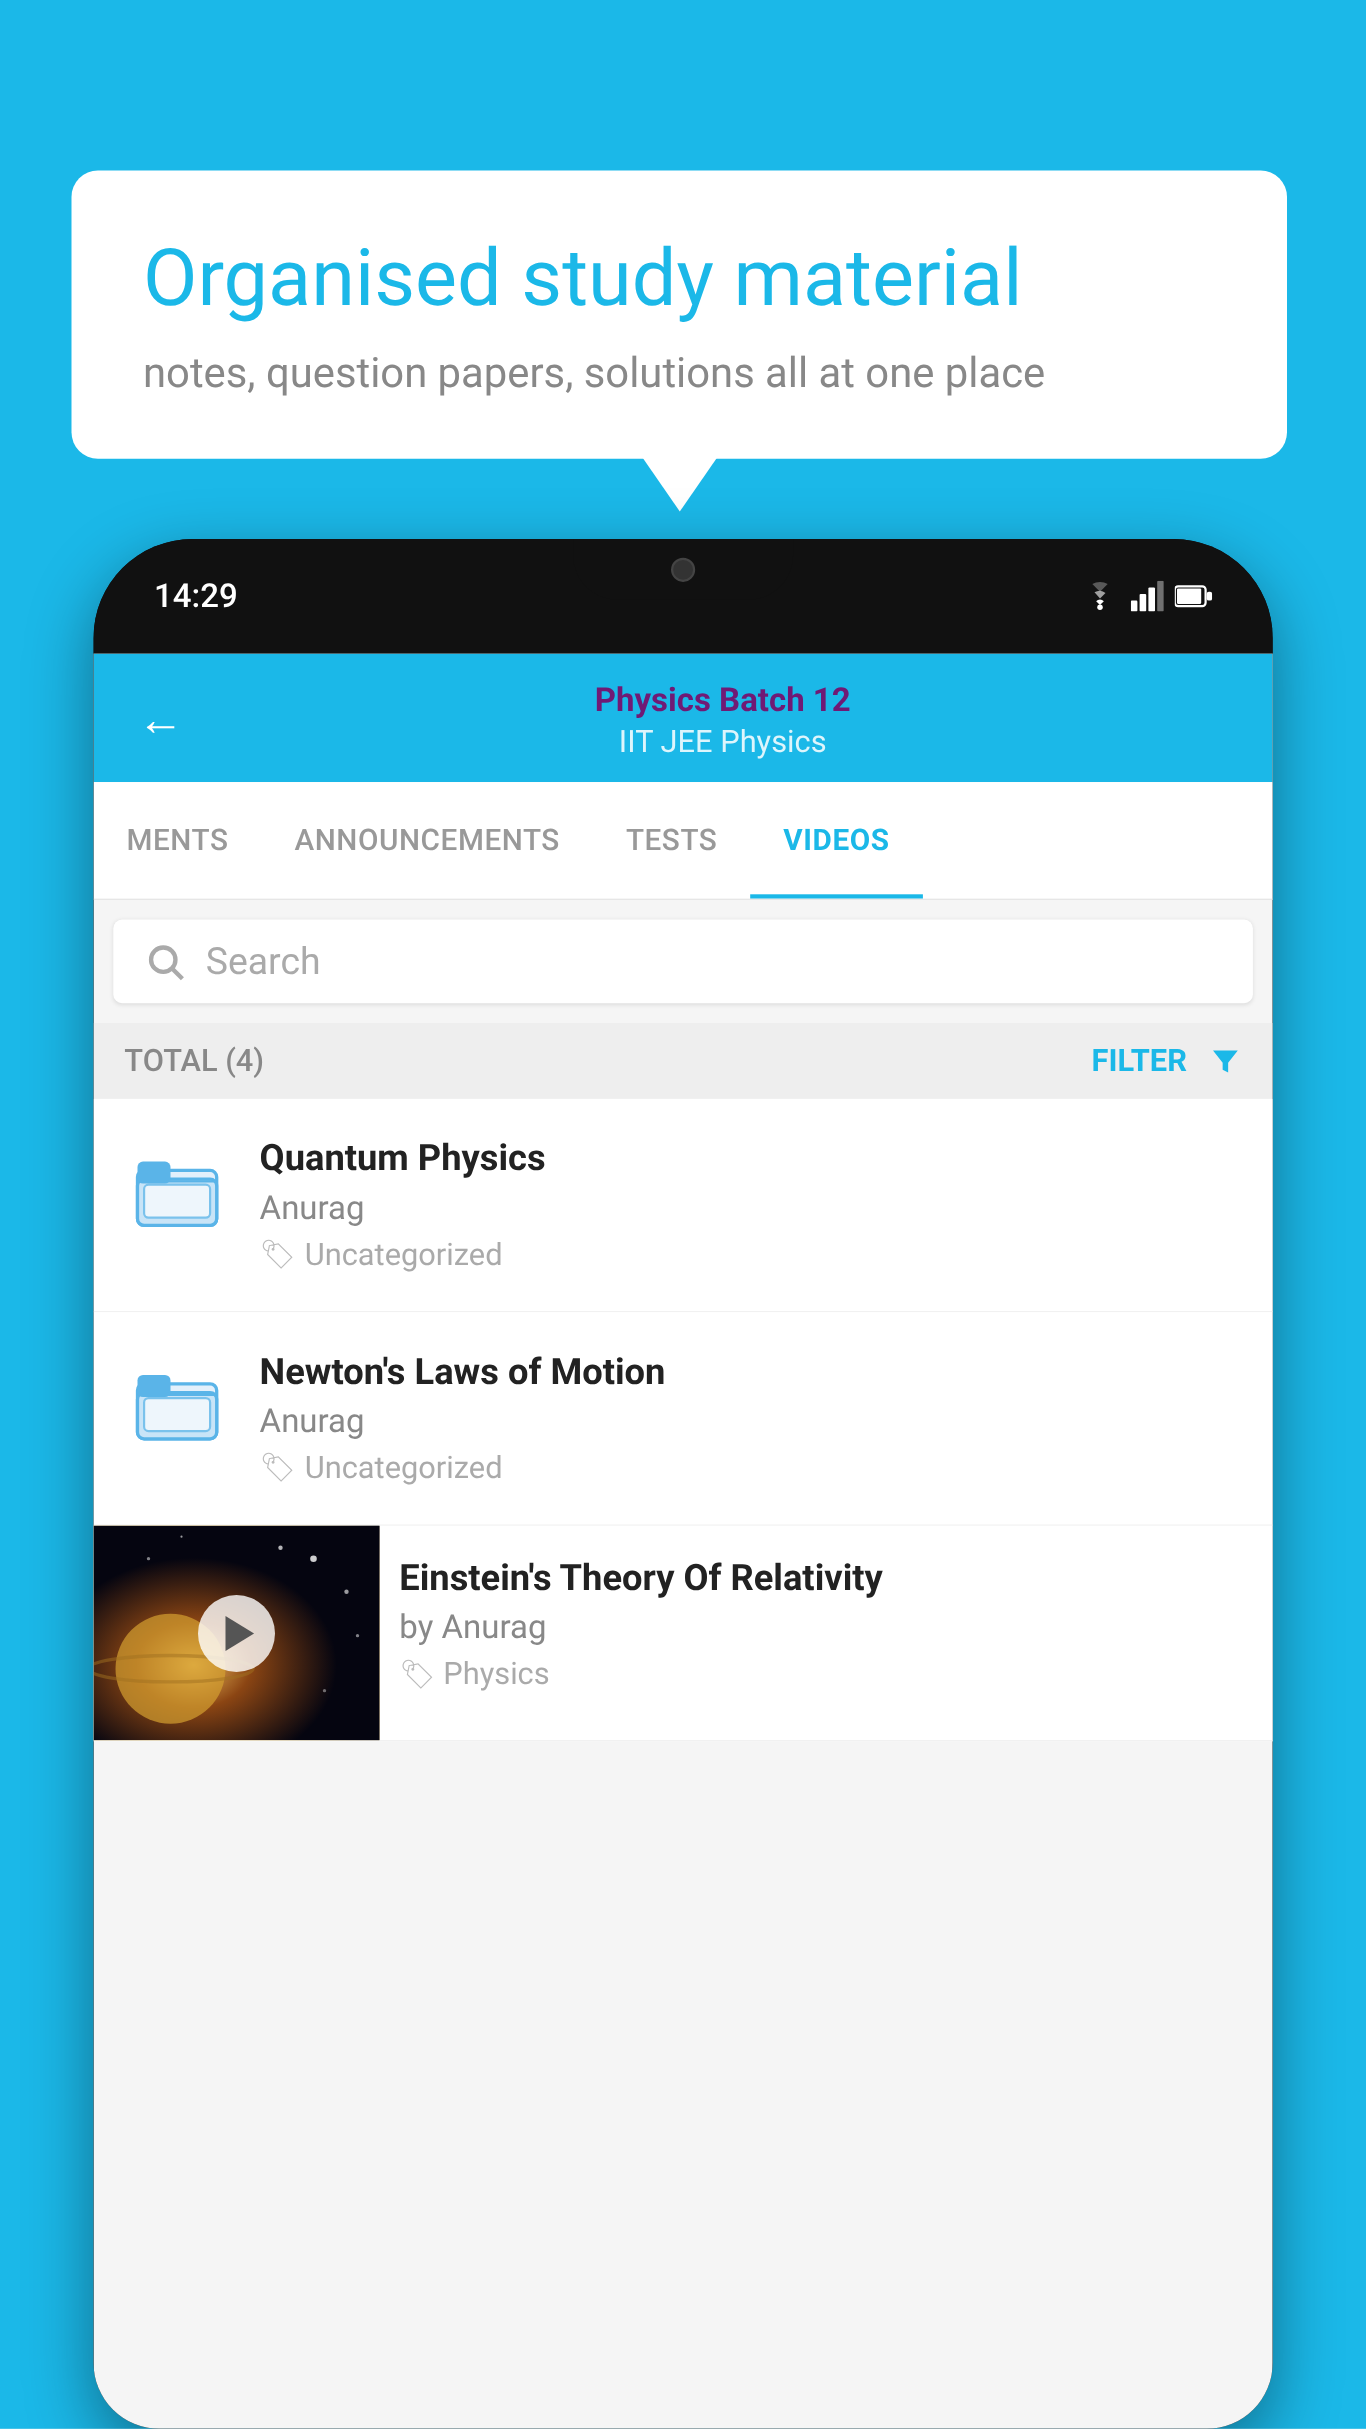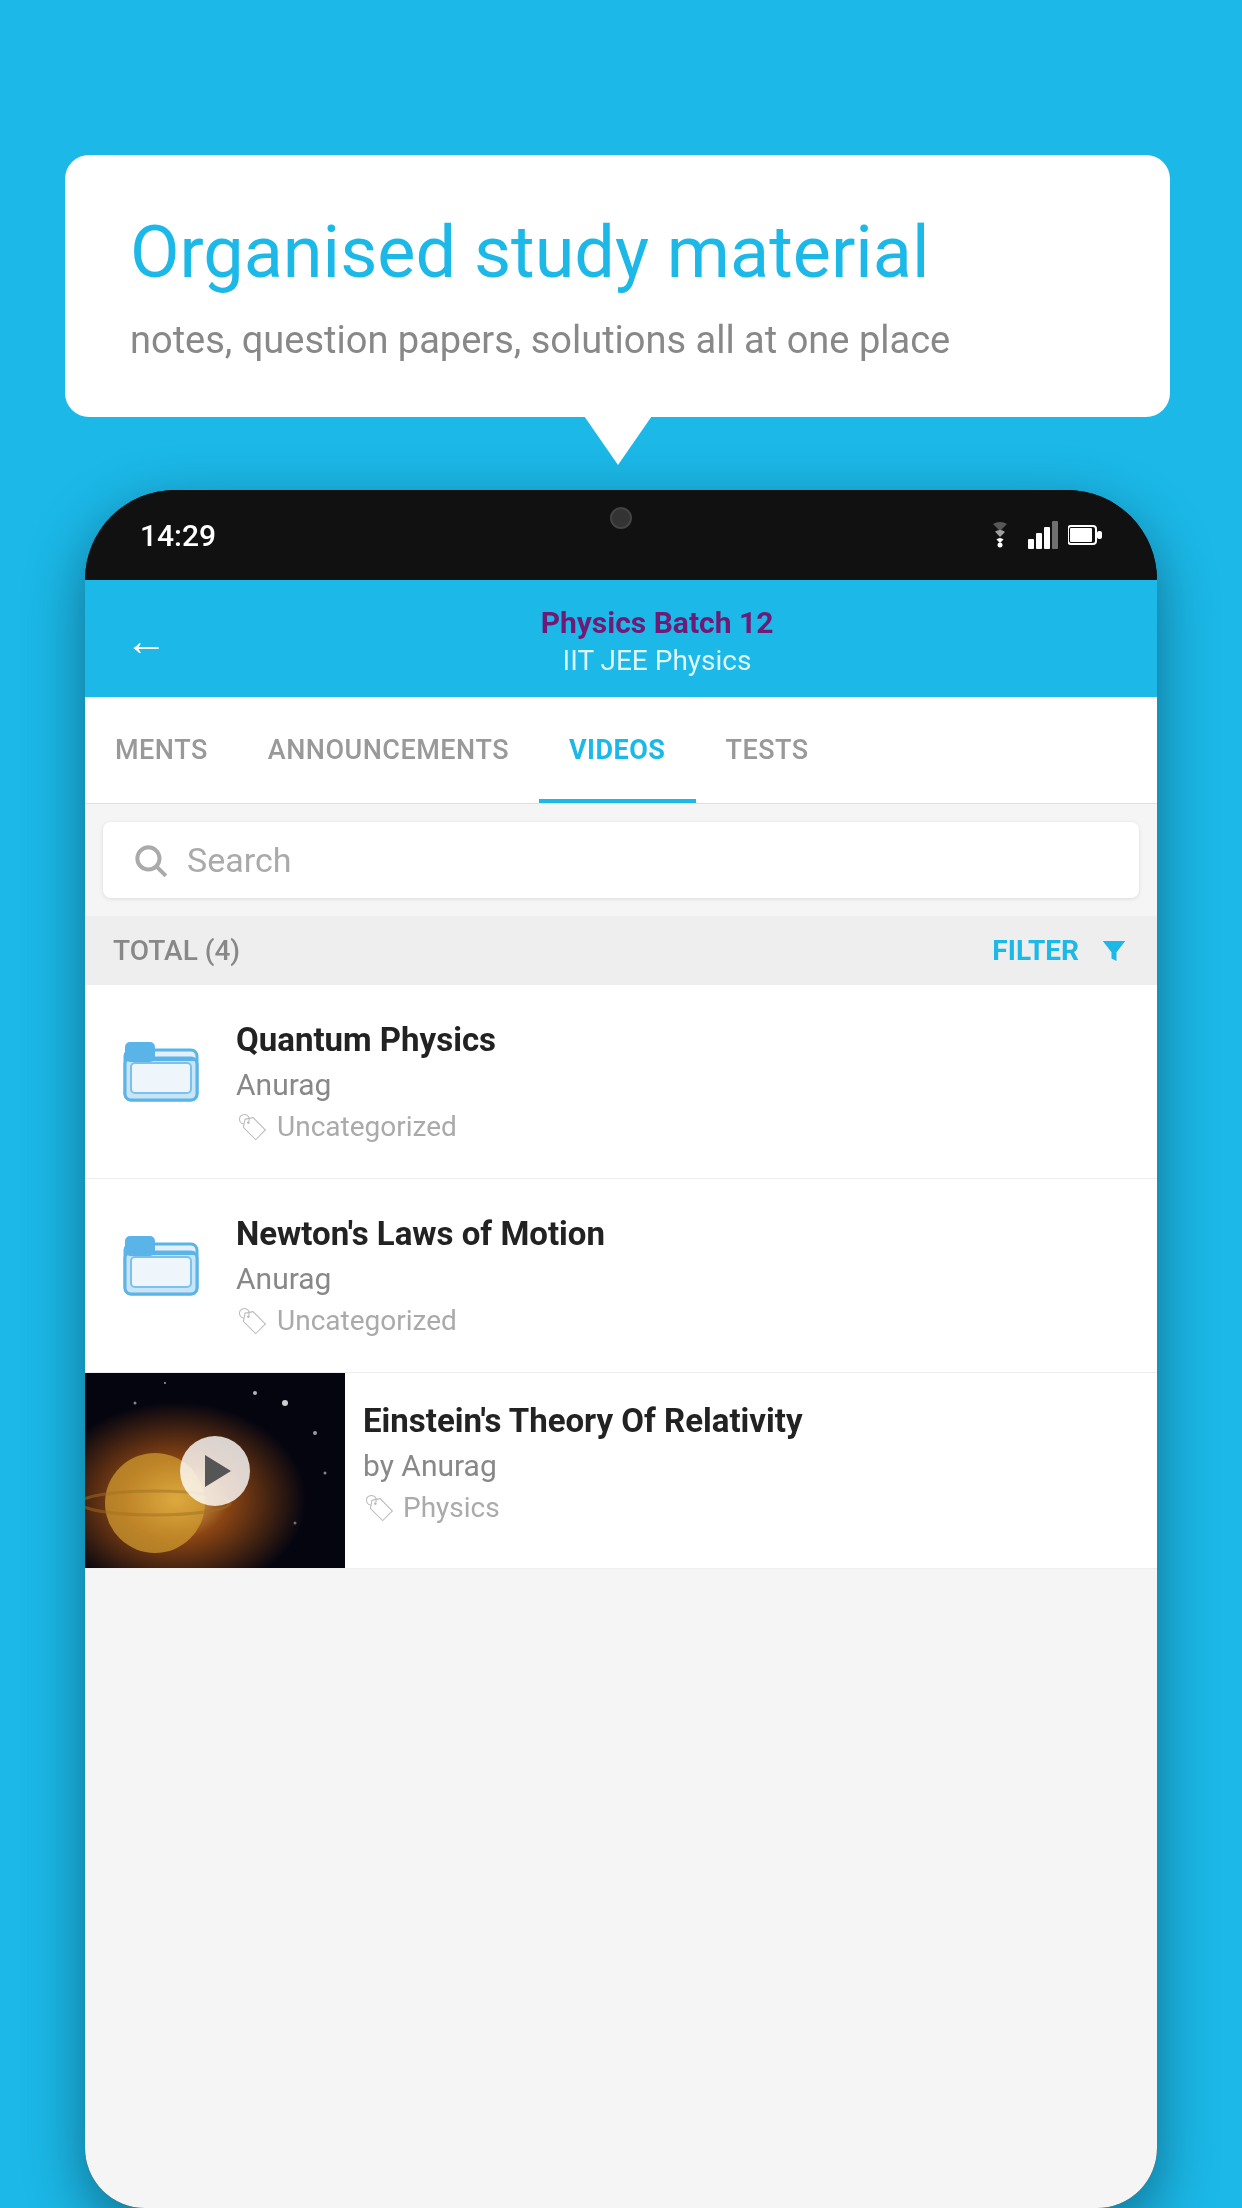--- a/index.html
+++ b/index.html
@@ -64,21 +64,21 @@
       bottom: 0;
       background: #111;
       border-radius: 90px 90px 60px 60px;
       overflow: hidden;
       box-shadow: 0 20px 60px rgba(0,0,0,0.4);
     }
 
     
     .phone-top-bar {
       background: #111;
-      height: 90px;
+      height: 104px;
       position: relative;
       display: flex;
       align-items: center;
       justify-content: space-between;
       padding: 0 55px;
     }
 
     .phone-time {
       color: white;
       font-size: 30px;
@@ -407,25 +407,25 @@
       </div>
     </div>
 
     <div class="tab-bar">
       <div class="tab-item">
         <span>MENTS</span>
       </div>
       <div class="tab-item">
         <span>ANNOUNCEMENTS</span>
       </div>
+      <div class="tab-item">
+        <span>TESTS</span>
+      </div>
       <div class="tab-item active">
         <span>VIDEOS</span>
-      </div>
-      <div class="tab-item">
-        <span>TESTS</span>
       </div>
     </div>
 
     <div class="search-bar">
       <svg class="search-icon-svg" viewBox="0 0 24 24" fill="none" stroke="#aaa" stroke-width="2.5">
         <circle cx="11" cy="11" r="7"></circle>
         <line x1="16.5" y1="16.5" x2="22" y2="22"></line>
       </svg>
       <span class="search-placeholder">Search</span>
     </div>

